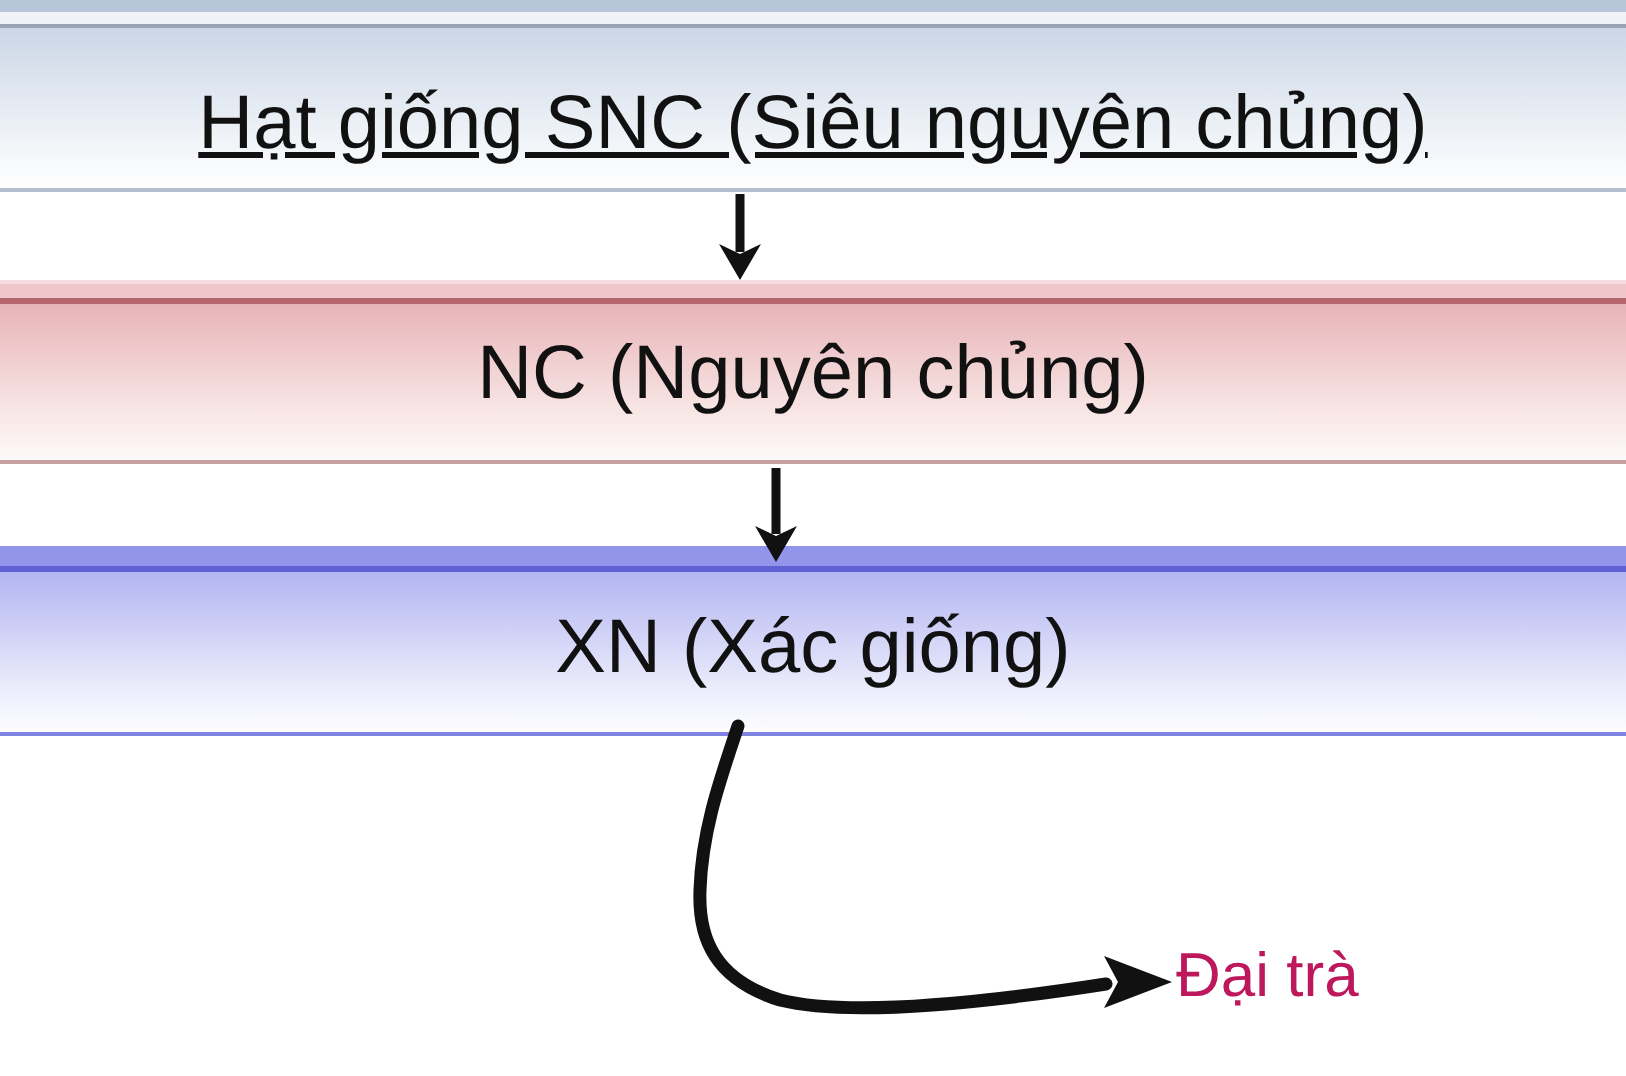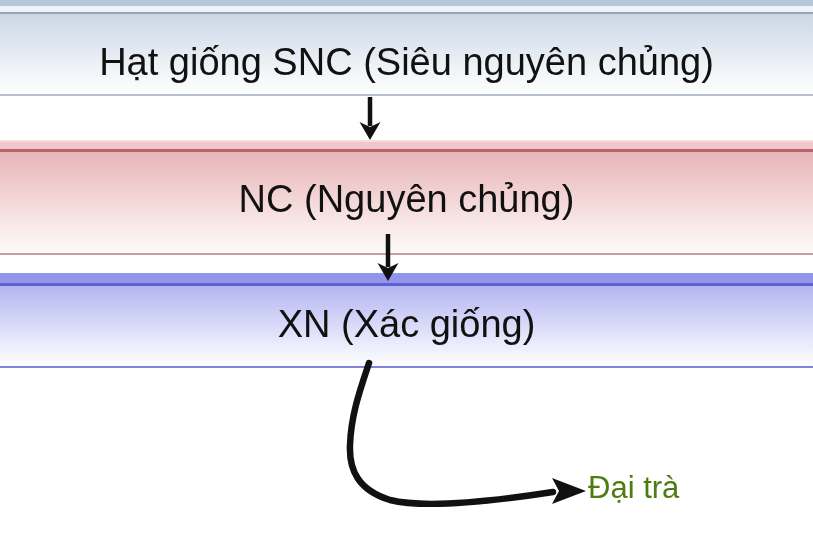--- a/index.html
+++ b/index.html
@@ -32,24 +32,25 @@
 
   
   .band-snc { top: 0; height: 96px; }
   .band-snc .cap    { height: 6px; background: #b7c7d9; }
   .band-snc .cap-lt { height: 6px; background: #eff3f8; }
   .band-snc .capline{ height: 2px; background: #98a4b1; }
   .band-snc .body {
     background: linear-gradient(to bottom, #cbd6e6 0%, #eef2f7 65%, #fefefe 100%);
     border-bottom: 2px solid #b4c0ce;
     padding-top: 16px;
+    text-decoration: underline;
   }
 
   
-  .band-nc { top: 140px; height: 115px; }
+  .band-nc { top: 140px; height: 92px; }
   .band-nc .cap-top { height: 2px; background: #f7dde0; }
   .band-nc .cap     { height: 7px; background: #f1c6ca; }
   .band-nc .capline { height: 3px; background: #b4666c; }
   .band-nc .body {
     background: linear-gradient(to bottom, #e8b4b8 0%, #f8e7e6 70%, #fdfaf9 100%);
     border-bottom: 2px solid #c7a0a0;
     padding-bottom: 8px;
   }
 
   
@@ -62,21 +63,21 @@
     padding-bottom: 4px;
   }
 
   .final-label {
     position: absolute;
     left: 588px;
     top: 472px;
     font-size: 31px;
     line-height: 1;
     white-space: nowrap;
-    color: #4d7c0f;
+    color: #be185d;
   }
 
   .arrows-overlay {
     position: absolute;
     left: 0; top: 0;
     width: 813px; height: 538px;
     pointer-events: none;
   }
 </style>
 </head>

